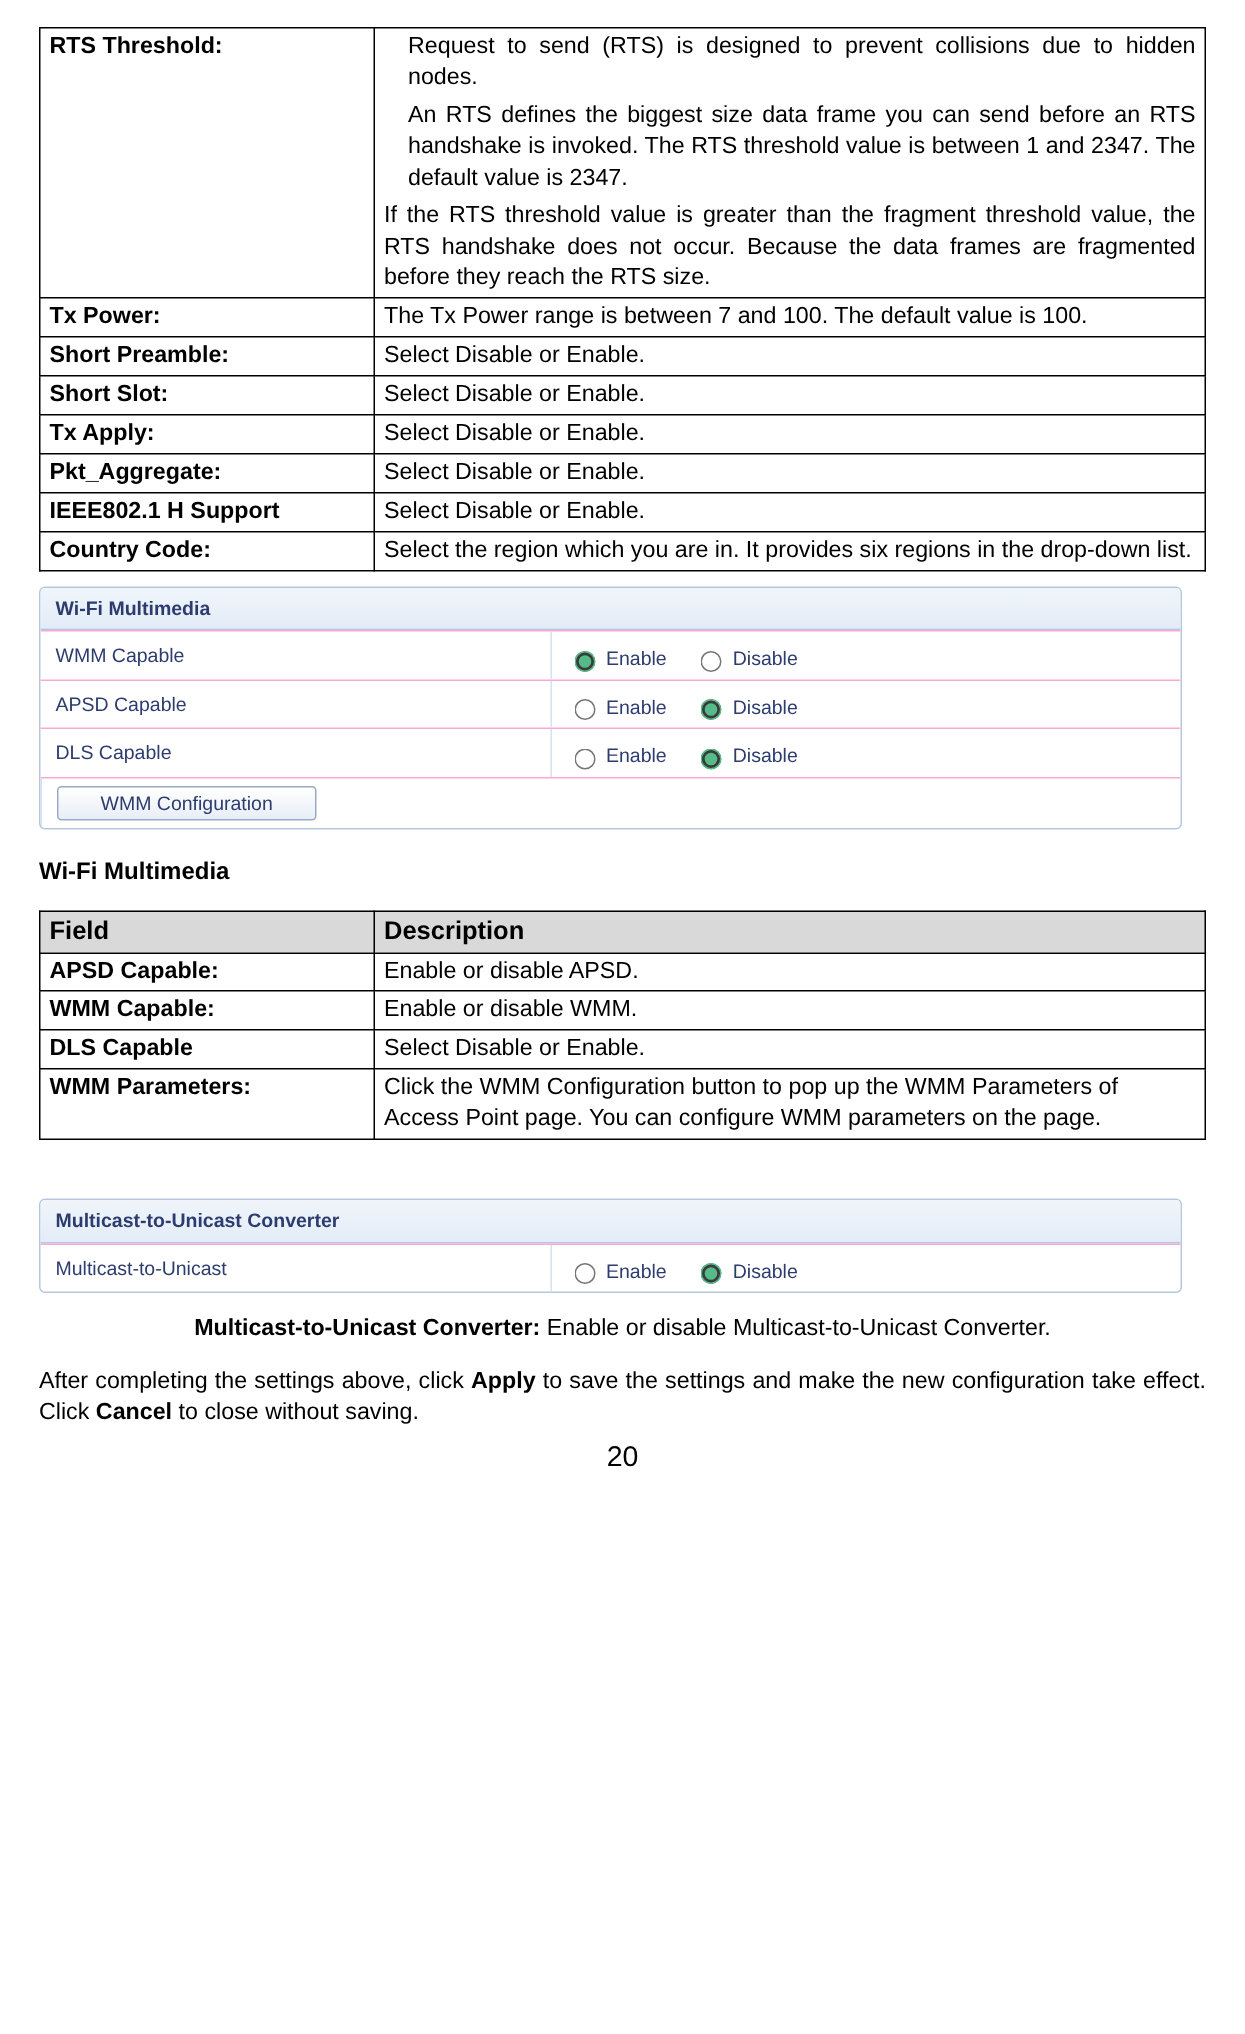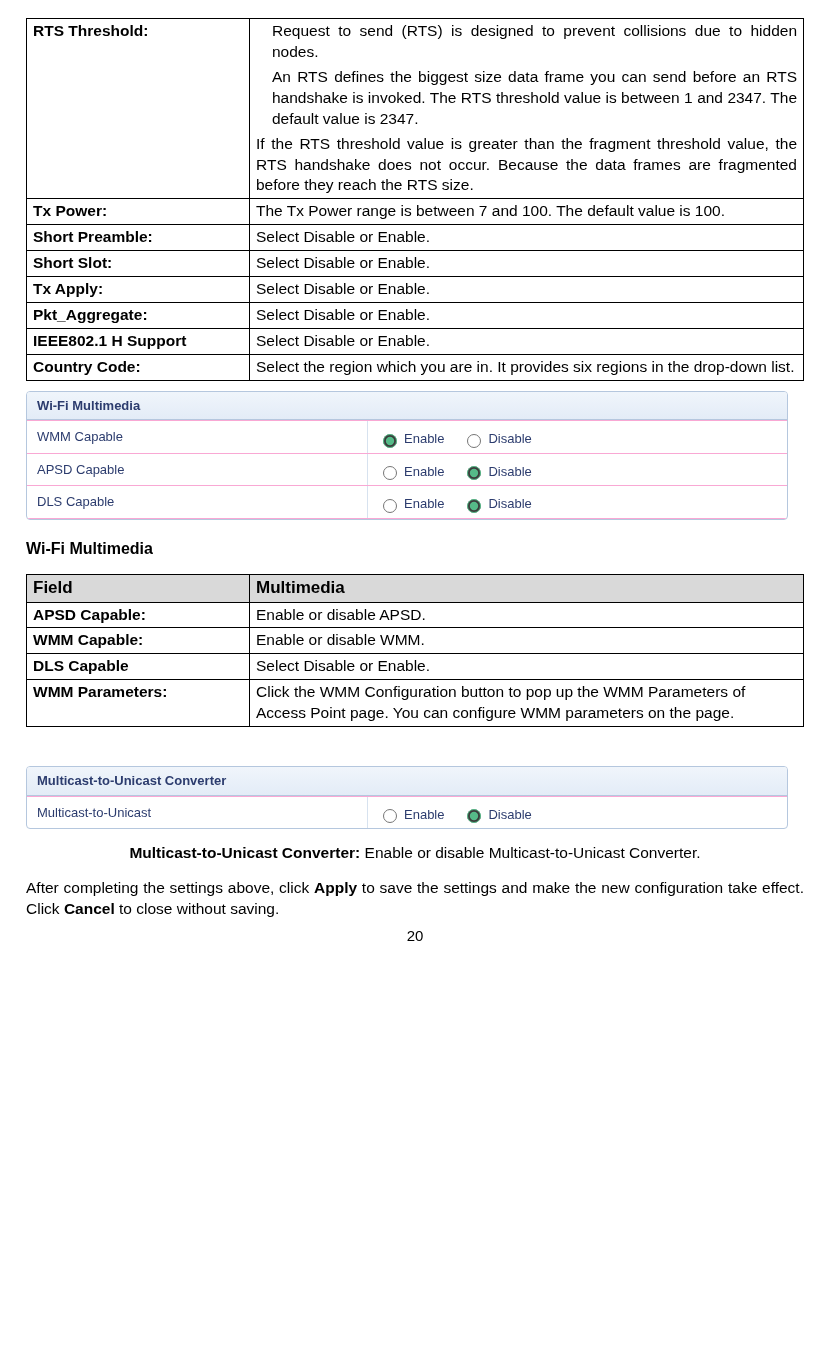--- a/index.html
+++ b/index.html
@@ -93,21 +93,21 @@
     background: linear-gradient(#ffffff, #e8eef7);
     border: 1px solid #99aac4;
     border-radius: 3px;
     padding: 3px 28px;
     font-size: 13px;
     color: #2c3c6e;
     cursor: pointer;
   }
   .pagenum {
     text-align: center;
-    font-size: 15px;
+    font-size: 19px;
     margin-top: 6px;
   }
   .mcu-line { margin: 14px 0 14px 0; text-align: center; }
   .after-para { margin-top: 14px; }
 </style>
 </head>
 <body>
 
 
 
@@ -193,31 +193,34 @@
           <span>Enable</span>
         </label>
       <label>
           <input type="radio" checked="" style="">
           <span>Disable</span>
         </label>
     </div>
   </div>
 
   <div class="ui-row">
+    <div class="ui-val">
+      <button class="ui-btn">WMM Configuration</button>
+    </div>
   </div>
 </div>
 
 <h3 class="section">Wi-Fi Multimedia</h3>
 
 
 <table class="doc-table">
   <tbody>
       <tr class="header-row">
     <td style="width:210px">Field</td>
-    <td>Multimedia</td>
+    <td>Description</td>
   </tr>
   <tr>
     <td class="label-col">APSD Capable:</td>
     <td>Enable or disable APSD.</td>
   </tr>
   <tr>
     <td class="label-col">WMM Capable:</td>
     <td>Enable or disable WMM.</td>
   </tr>
   <tr>

